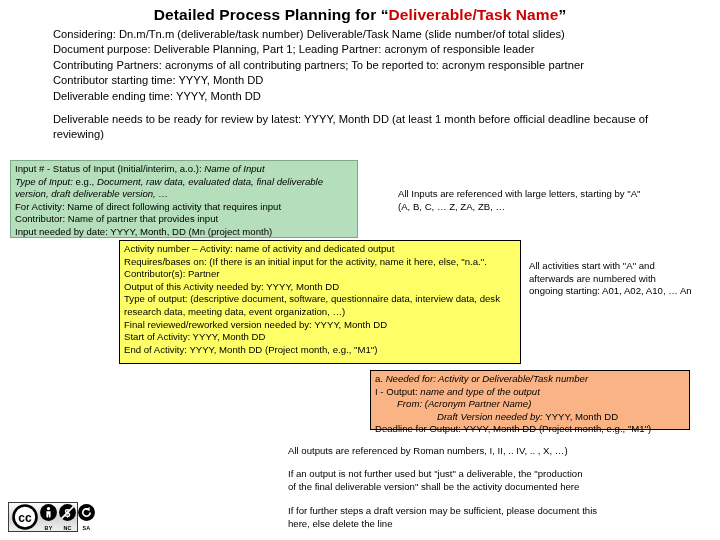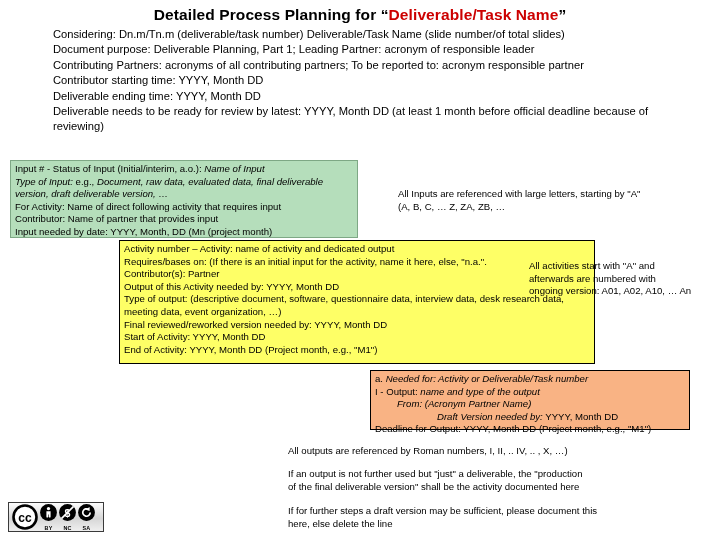--- a/index.html
+++ b/index.html
@@ -33,21 +33,21 @@
   
   #header-block {
     position: absolute;
     left: 53px;
     top: 27px;
     width: 640px;
     font-size: 11.2px;
     line-height: 15.4px;
   }
   #header-block .line { white-space: nowrap; }
-  #header-block .line.wrap { white-space: normal; }
+  #header-block .line.wrap { white-space: normal; margin-top: 8px; }
   #header-block b { font-weight: normal; }
 
   
   .box {
     position: absolute;
     border: 1px solid #000000;
     box-sizing: border-box;
     font-size: 9.6px;
     line-height: 12.6px;
     padding: 2px 3px 2px 4px;
@@ -61,21 +61,21 @@
     top: 160px;
     width: 348px;
     height: 78px;
     background: #b5debb;
     border-color: #7ea885;
   }
 
   #activity-box {
     left: 119px;
     top: 240px;
-    width: 476px;
+    width: 402px;
     height: 124px;
     background: #ffff66;
     background-color: #feff66;
   }
 
   #output-box {
     left: 370px;
     top: 370px;
     width: 320px;
     height: 60px;
@@ -97,21 +97,21 @@
   
   #note-outputs { left: 288px; top: 445px; }
   #note-deliverable { left: 288px; top: 468px; }
   #note-draft { left: 288px; top: 505px; }
 
   
   #cc-badge {
     position: absolute;
     left: 8px;
     top: 502px;
-    width: 96px;
+    width: 70px;
     height: 30px;
     border: 1px solid #3a3a3a;
     background: linear-gradient(#fdfdfd, #d6d6d6 55%, #efefef);
     box-sizing: border-box;
     display: flex;
     align-items: center;
     padding: 0 3px;
   }
   #cc-badge .cc-left {
     display: flex;
@@ -190,21 +190,21 @@
   <div class="row">Output of this Activity needed by: YYYY, Month DD</div>
   <div class="row wrap">Type of output: (descriptive document, software, questionnaire data, interview data, desk research data, meeting data, event organization, …)</div>
   <div class="row">Final reviewed/reworked version needed by: YYYY, Month DD</div>
   <div class="row">Start of Activity: YYYY, Month DD</div>
   <div class="row">End of Activity: YYYY, Month DD (Project month, e.g., "M1")</div>
 </div>
 
 <div class="note" id="note-activities">
   <div>All activities start with "A" and</div>
   <div>afterwards are numbered with</div>
-  <div>ongoing version: A01, A02, A10, … An</div>
+  <div>ongoing starting: A01, A02, A10, … An</div>
 </div>
 
 <div class="box" id="output-box">
   <div class="row">
     <span>a.   </span><span class="ital">Needed for: Activity or Deliverable/Task number</span>
   </div>
   <div class="row">
     <span>I - Output: </span><span class="ital">name and type of the output</span>
   </div>
   <div class="row indent1 ital">From: (Acronym Partner Name)</div>

